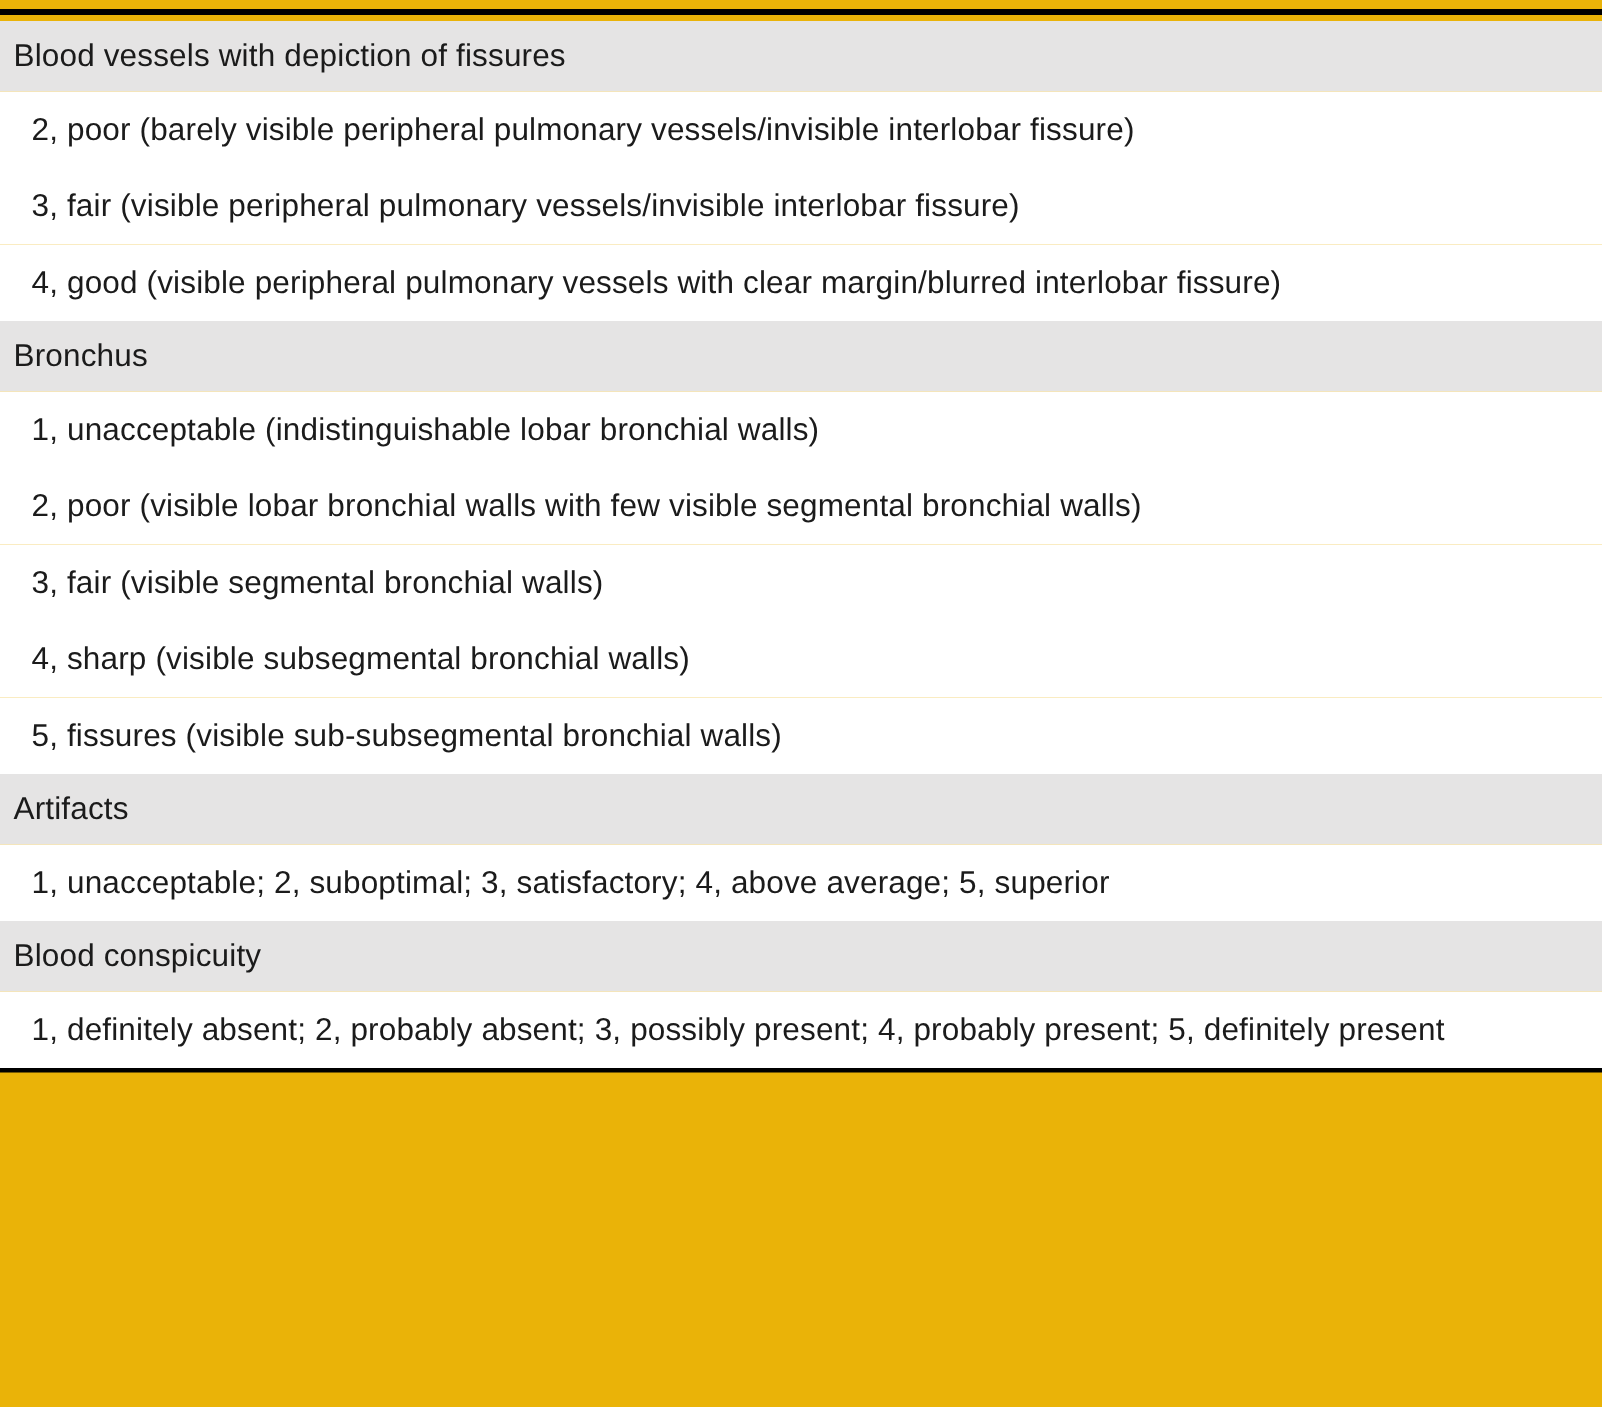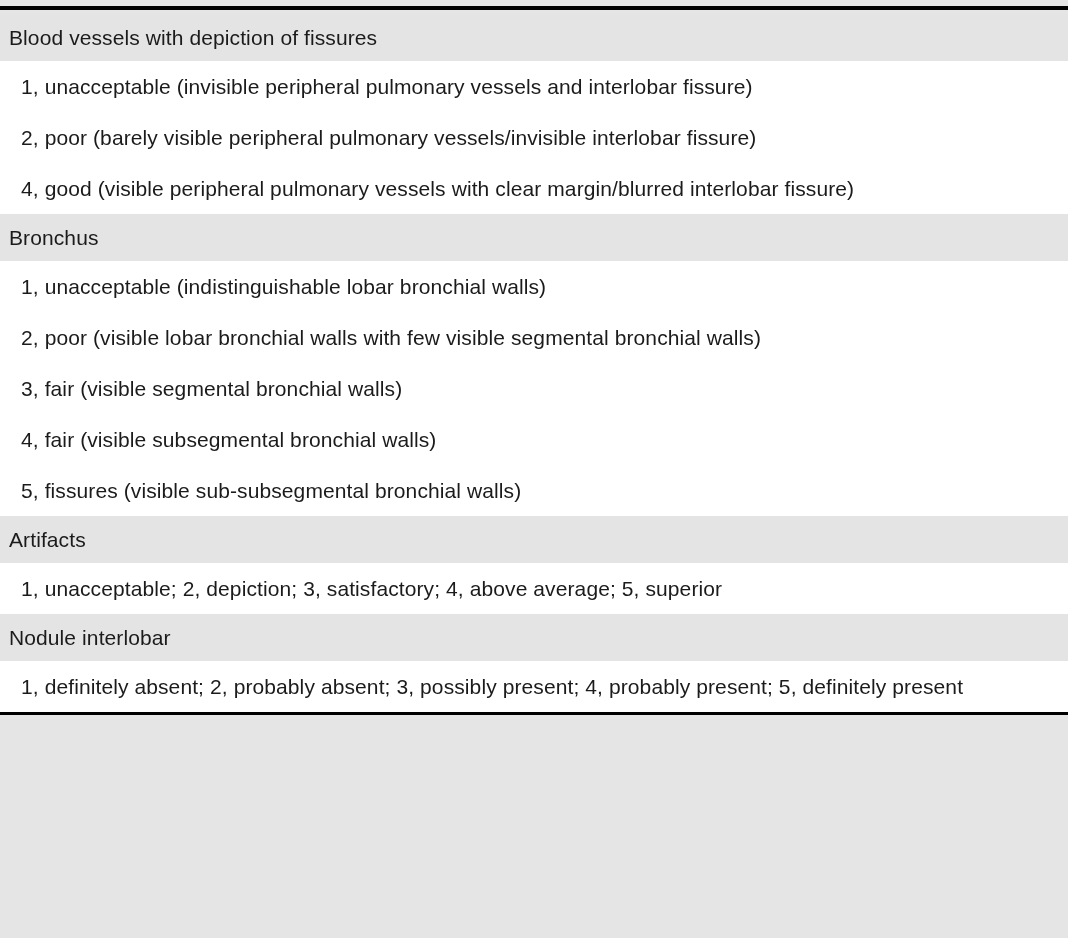--- a/index.html
+++ b/index.html
@@ -4,21 +4,21 @@
 <style>
   html, body {
     margin: 0;
     padding: 0;
     background: #ffffff;
   }
   .page {
     width: 1068px;
     height: 938px;
     position: relative;
-    background: #e5e5e5;
+    background: #eab308;
     font-family: "Liberation Sans", sans-serif;
     color: #1b1b1b;
     box-sizing: border-box;
     overflow: hidden;
   }
   .table-wrap {
     position: absolute;
     top: 6px;
     left: 0;
     right: 0;
@@ -55,34 +55,34 @@
 </style>
 </head>
 <body>
 
 <div class="page">
   <div class="table-wrap">
 
     <div class="rule-top"></div>
 
     <div class="row header">Blood vessels with depiction of fissures</div>
-    <div class="row item">1, unacceptable (invisible peripheral pulmonary vessels and interlobar fissure)</div>
     <div class="row item">2, poor (barely visible peripheral pulmonary vessels/invisible interlobar fissure)</div>
+    <div class="row item">3, fair (visible peripheral pulmonary vessels/invisible interlobar fissure)</div>
     <div class="row item">4, good (visible peripheral pulmonary vessels with clear margin/blurred interlobar fissure)</div>
 
     <div class="row header">Bronchus</div>
     <div class="row item">1, unacceptable (indistinguishable lobar bronchial walls)</div>
     <div class="row item">2, poor (visible lobar bronchial walls with few visible segmental bronchial walls)</div>
     <div class="row item">3, fair (visible segmental bronchial walls)</div>
-    <div class="row item">4, fair (visible subsegmental bronchial walls)</div>
+    <div class="row item">4, sharp (visible subsegmental bronchial walls)</div>
     <div class="row item">5, fissures (visible sub-subsegmental bronchial walls)</div>
 
     <div class="row header">Artifacts</div>
 
-    <div class="row item">1, unacceptable; 2, depiction; 3, satisfactory; 4, above average; 5, superior</div>
+    <div class="row item">1, unacceptable; 2, suboptimal; 3, satisfactory; 4, above average; 5, superior</div>
 
-    <div class="row header">Nodule interlobar</div>
+    <div class="row header">Blood conspicuity</div>
     <div class="row item">1, definitely absent; 2, probably absent; 3, possibly present; 4, probably present; 5, definitely present</div>
 
     <div class="rule-bottom"></div>
 
   </div>
 </div>
 
 </body></html>

